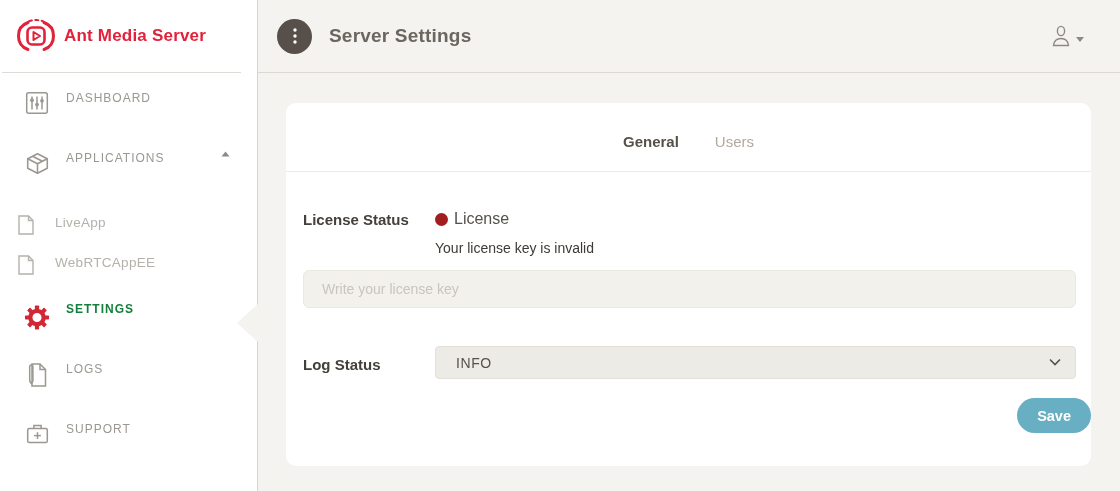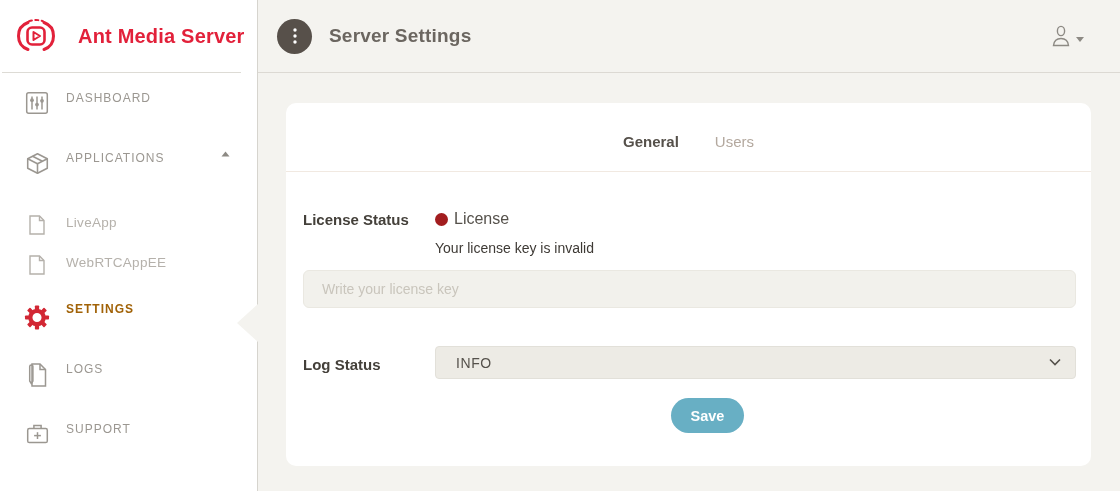--- a/index.html
+++ b/index.html
@@ -3,30 +3,30 @@
 <meta charset="utf-8">
 <style>
   * { margin:0; padding:0; box-sizing:border-box; }
   html,body { width:1120px; height:491px; overflow:hidden; }
   body { font-family:"Liberation Sans", sans-serif; background:#f4f3ef; position:relative; display:flex; }
 
   
   .sidebar { width:258px; height:491px; background:#ffffff; border-right:1px solid #d6d4ce; flex-shrink:0; position:relative; z-index:1; }
   .logo-row { height:72px; display:flex; align-items:center; padding-left:14px; cursor:pointer; }
   .logo-row svg { width:44px; height:40px; }
-  .brand-name { margin-left:20px; color:#e2213a; font-size:20px; font-weight:700; letter-spacing:.2px; }
+  .brand-name { margin-left:6px; color:#e2213a; font-size:17px; font-weight:700; letter-spacing:.2px; }
   .logo-divider { height:1px; background:#dddbd5; margin:0 16px 0 2px; }
   nav { padding-top:18px; }
   .nav-item { display:flex; align-items:flex-start; height:56px; padding-left:24px; cursor:pointer; }
   .nav-item .ico { width:26px; display:flex; justify-content:center; flex-shrink:0; }
   .nav-item .lbl { margin-left:16px; font-size:12px; letter-spacing:1px; color:#9b9791; font-weight:500; }
-  .nav-item.sub { height:40px; padding-left:24px; }
+  .nav-item.sub { height:40px; padding-left:13px; }
   .nav-item.sub .lbl { font-size:13.5px; letter-spacing:.3px; color:#b5b1ab; font-weight:400; }
   .nav-item.m4 { margin-top:4px; } .nav-item.m7 { margin-top:7px; } .nav-item.m8 { margin-top:8px; }
-  .nav-item.active .lbl { color:#a16207; font-weight:600; }
+  .nav-item.active .lbl { color:#15803d; font-weight:600; }
   .caret-up { margin-left:auto; margin-right:27px; }
 
   
   .notch { position:absolute; left:237px; top:304px; width:0; height:0;
            border-top:19px solid transparent; border-bottom:19px solid transparent;
            border-right:21px solid #f4f3ef; z-index:2; }
 
   
   .main { flex:1; display:flex; flex-direction:column; }
   .topbar { height:73px; border-bottom:1px solid #dcd9d3; display:flex; align-items:center; padding:0 36px 0 19px; }
@@ -59,21 +59,21 @@
   .row-submit { margin-top:14px; }
   .row-submit .form-label { padding-top:14px; }
   .license-input { width:100%; height:38px; background:#f2f1ec; border:1px solid #eae8e1; border-radius:6px; padding:8px 18px; font-size:14px; color:#55514b; font-family:inherit; outline:none; }
   .license-input::placeholder { color:#c9c5bc; }
 
   .row-log { margin-top:38px; }
   .row-log .form-label { padding-top:9px; }
   .log-select { width:100%; height:33px; background:#edebe5; border:1px solid #e2e0d9; border-radius:4px; padding:0 20px; font-size:14px; color:#55514b; letter-spacing:.6px; font-family:inherit; appearance:none; -webkit-appearance:none; outline:none; cursor:pointer; }
   .select-chevron { position:absolute; right:15px; top:12px; pointer-events:none; }
 
-  .save-row { display:flex; justify-content:center; margin-top:19px;padding-left:38px; }
+  .save-row { display:flex; justify-content:flex-end; margin-top:19px;padding-left:38px; }
   .save-btn { background:#68afc4; color:#ffffff; border:none; border-radius:18px; height:35px; min-width:67px; padding:0 20px; font-size:14.5px; font-weight:700; font-family:inherit; cursor:pointer; }
 </style>
 </head>
 <body>
 
 <aside class="sidebar">
   <div class="logo-row">
     <svg viewBox="0 0 44 40" fill="none" stroke="#e2213a">
       <path stroke-width="3" stroke-linecap="round" d="M14 6.5 C7 9 4.5 13 4.5 20 c0 7 2.5 11 9.5 13.5"></path>
       <path stroke-width="3" stroke-linecap="round" d="M30 6.5 C37 9 39.5 13 39.5 20 c0 7 -2.5 11 -9.5 13.5"></path>

